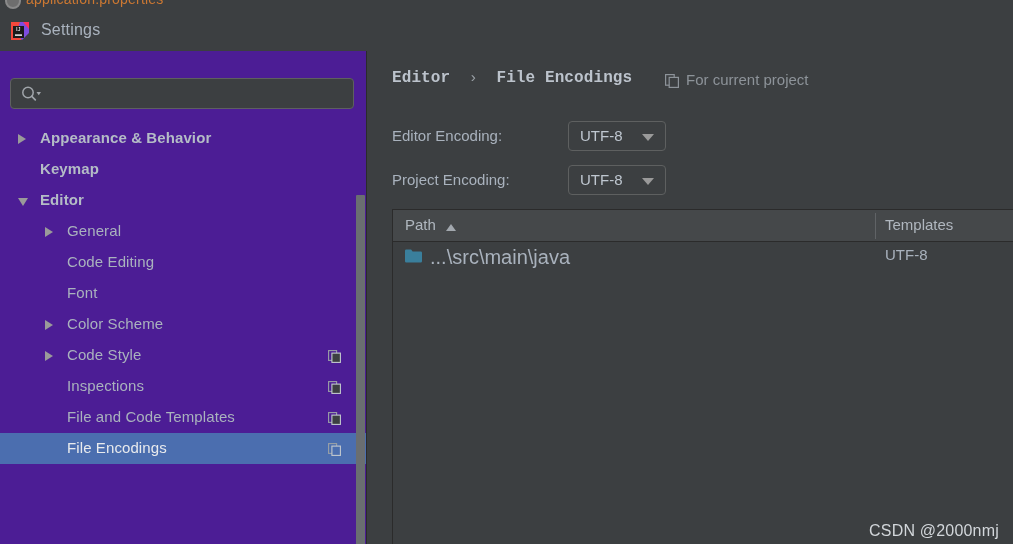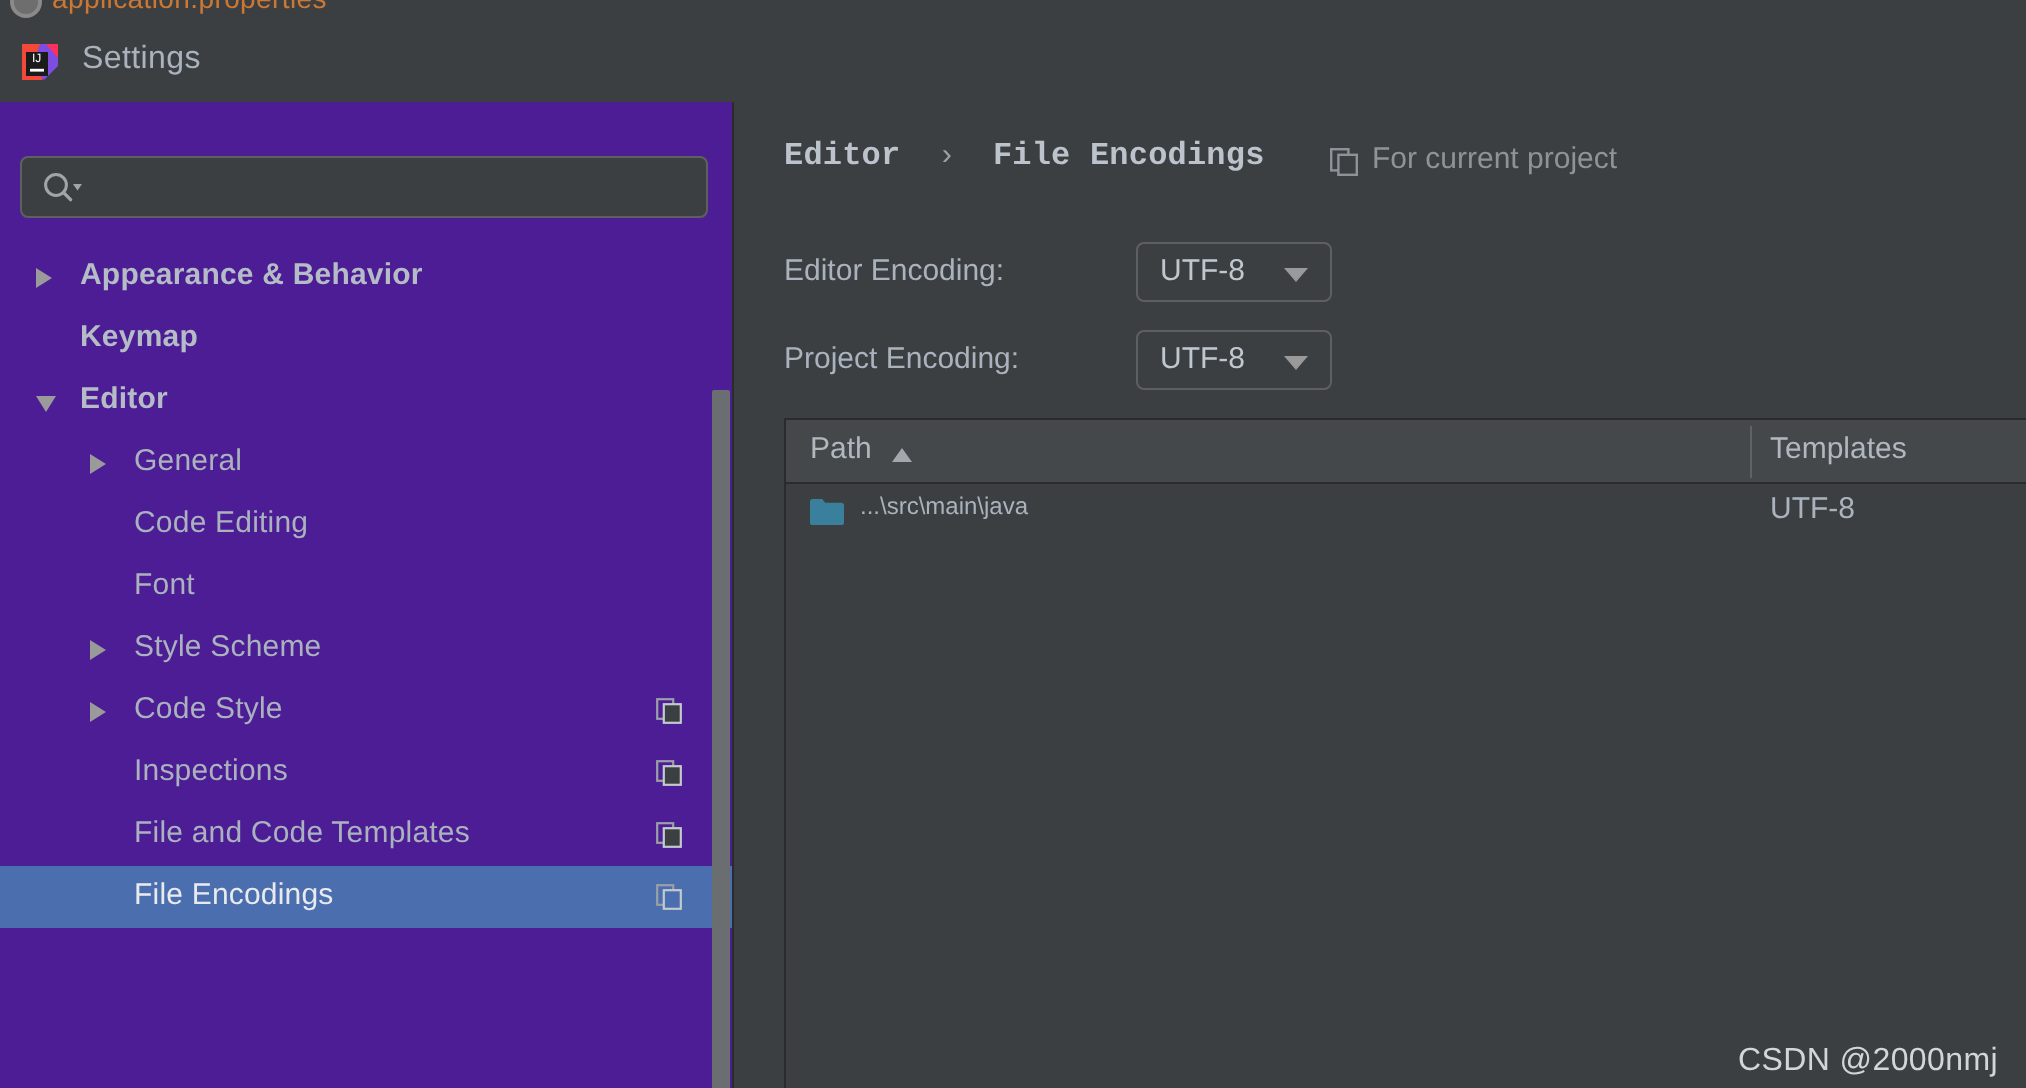--- a/index.html
+++ b/index.html
@@ -284,21 +284,21 @@
     width: 650px; height: 30px;
   }
   .cell-path-icon {
     position: absolute;
     left: 12px; top: 7px;
     width: 17px; height: 14px;
   }
   .cell-path-text {
     position: absolute;
     left: 37px; top: 4px;
-    font-size: 12px;
+    font-size: 20px;
     color: #a9b2bd;
     white-space: nowrap;
   }
   .cell-encoding {
     position: absolute;
     left: 492px; top: 4px;
     font-size: 15px;
     color: #a9b2bd;
     white-space: nowrap;
   }
@@ -372,21 +372,21 @@
           <span class="tree-label">General</span>
         </div>
         <div class="tree-item level1" style="top: 124px; padding-left: 19px;">
           <span class="tree-label">Code Editing</span>
         </div>
         <div class="tree-item level1" style="top: 155px;">
           <span class="tree-label">Font</span>
         </div>
         <div class="tree-item level1" style="top: 186px;">
           <span class="tree-arrow collapsed"></span>
-          <span class="tree-label">Style Scheme</span>
+          <span class="tree-label">Color Scheme</span>
         </div>
         <div class="tree-item level1" style="top: 248px;">
           <span class="tree-label">Inspections</span>
           <span class="tree-copy-icon"><svg width="13" height="13" viewBox="0 0 13 13">
               <rect x="0.6" y="0.6" width="8" height="9.8" fill="none" stroke="#9aa0a6" stroke-width="1.1"></rect>
               <rect x="3.9" y="3.1" width="8.5" height="9.3" fill="#3c3f41" stroke="#c3c9cf" stroke-width="1.1"></rect>
             </svg></span>
         </div>
         <div class="tree-item level1" style="top: 217px;">
           <span class="tree-arrow collapsed"></span>

